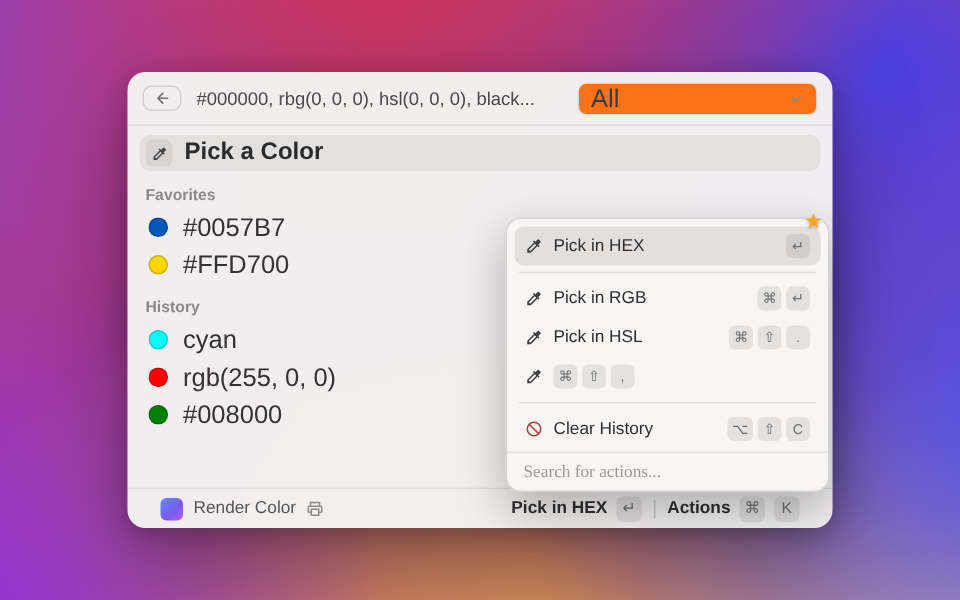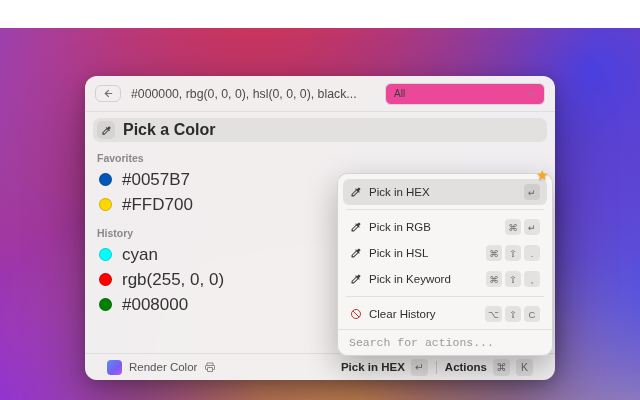--- a/index.html
+++ b/index.html
@@ -10,38 +10,37 @@
     position: absolute; inset: 0;
     background-color: #a83a8e;
     background-image:
       radial-gradient(560px 420px at 40% -8%,  #cc3458 0%, rgba(204,52,88,0) 62%),
       radial-gradient(520px 420px at 92% 12%,  #4b40e0 0%, rgba(75,64,224,0) 60%),
       radial-gradient(620px 520px at 106% 70%, #4f55e6 0%, rgba(79,85,230,0) 55%),
       radial-gradient(460px 380px at -4% -6%,  #8a46d4 0%, rgba(138,70,212,0) 60%),
       radial-gradient(520px 460px at -6% 108%, #8c30dd 0%, rgba(140,48,221,0) 58%),
       radial-gradient(340px 260px at 102% 108%,#e7bc8a 0%, rgba(231,188,138,0) 70%),
       radial-gradient(700px 480px at 55% 115%, #dfa050 0%, rgba(223,160,80,0) 62%);
-    margin-top: 28px;
   }
 
   .window {
     position: absolute; left: 85px; top: 48px; width: 470px; height: 304px;
     background: rgba(243,242,241,0.98);
     border-radius: 12px;
     box-shadow: 0 25px 60px rgba(0,0,0,0.35), 0 4px 16px rgba(0,0,0,0.22);
   }
 
   
   .header { height: 36px; display: flex; align-items: center; padding: 0 10px; border-bottom: 1px solid rgba(0,0,0,0.07); }
   .back-btn { width: 26px; height: 17px; border: 1px solid #d2d0cf; border-radius: 6px; background: transparent;
     display: inline-flex; align-items: center; justify-content: center; color: #6e6e6e; cursor: pointer; flex: 0 0 auto; }
   .back-btn svg { width: 11px; height: 11px; }
   .hdr-title { flex: 1; margin-left: 10px; color: #4a4a4a; font-size: 12.3px; white-space: nowrap; overflow: hidden; }
-  .dropdown { width: 160px; height: 22px; background: #ec4899; border: 1px solid #dad8d7; border-radius: 6px;
-    display: flex; align-items: center; padding: 0 8px; color: #3c3c3c; font-size: 10px; cursor: pointer; flex: 0 0 auto; }
+  .dropdown { width: 160px; height: 22px; background: #f97316; border: 1px solid #dad8d7; border-radius: 6px;
+    display: flex; align-items: center; padding: 0 8px; color: #3c3c3c; font-size: 17px; cursor: pointer; flex: 0 0 auto; }
   .dropdown .chev { margin-left: auto; color: #8a8a8a; display: inline-flex; }
   .dropdown .chev svg { width: 10px; height: 10px; }
 
   
   .body { padding: 6px 8px 0; position: relative; }
   .cmd-row { height: 24px; background: #e3e1e0; border-radius: 7px; display: flex; align-items: center; gap: 8px; padding: 0 4px; cursor: pointer; }
   .cmd-tile { width: 18px; height: 18px; border-radius: 5px; background: #d6d4d3; display: inline-flex; align-items: center; justify-content: center; color: #444; }
   .cmd-tile svg { width: 11px; height: 11px; }
   .cmd-label { font-weight: 600; color: #2b2b2b; font-size: 16px; }
 
@@ -63,21 +62,21 @@
   .mi-icon { display: inline-flex; color: #3e3e3e; flex: 0 0 auto; }
   .mi-icon svg { width: 12px; height: 12px; }
   .mi-icon.danger { color: #b23c32; }
   .mi-label { flex: 1; white-space: nowrap; overflow: hidden; }
   .keys { display: inline-flex; gap: 3px; }
   .kbd { min-width: 16px; height: 16px; padding: 0 3px; border-radius: 4px; background: rgba(0,0,0,0.08);
     color: #6e6e6e; font-size: 9.5px; display: inline-flex; align-items: center; justify-content: center; }
   .menu-div { height: 1px; background: rgba(0,0,0,0.09); margin: 4px 3px; }
   .menu-search { margin: 2px -5px 0; border-top: 1px solid rgba(0,0,0,0.09); padding: 5px 11px 6px; }
   .menu-search input { width: 100%; border: none; outline: none; background: transparent; font-size: 11.5px;
-    color: #333; font-family: Liberation Mono, monospace; }
+    color: #333; font-family: Liberation Serif, serif; }
   .menu-search input::placeholder { color: #9b9998; }
 
   
   .footer { position: absolute; left: 0; right: 0; bottom: 0; height: 27px; display: flex; align-items: center;
     gap: 7px; padding: 0 22px; border-top: 1px solid rgba(0,0,0,0.08); border-radius: 0 0 12px 12px; }
   .ext-icon { width: 15px; height: 15px; border-radius: 4px; flex: 0 0 auto;
     background: linear-gradient(135deg, #5a8cf5 0%, #7a5cf0 60%, #b05cf0 100%); }
   .ext-name { font-size: 11.5px; color: #555; }
   .printer { display: inline-flex; color: #8d8b8a; }
   .printer svg { width: 12px; height: 12px; }
@@ -185,21 +184,20 @@
           <span class="kbd">⇧</span>
           <span class="kbd">.</span>
         </span>
       </div>
       <div class="menu-item">
         <span class="mi-icon">
           <svg viewBox="0 0 24 24">
               <path fill="currentColor" d="M20.71 5.63l-2.34-2.34a1 1 0 0 0-1.41 0l-3.12 3.12-1.93-1.91-1.41 1.41 1.42 1.42L3 16.25V21h4.75l8.92-8.92 1.42 1.42 1.41-1.41-1.92-1.92 3.13-3.13a1 1 0 0 0 0-1.41zM6.92 19L5 17.08l8.06-8.06 1.92 1.92L6.92 19z"></path>
             </svg>
         </span>
-        <span class="mi-label">Pick in Keyword</span>
         <span class="keys">
           <span class="kbd">⌘</span>
           <span class="kbd">⇧</span>
           <span class="kbd">,</span>
         </span>
       </div>
       <div class="menu-div"></div>
       <div class="menu-item">
         <span class="mi-icon danger">
           <svg viewBox="0 0 24 24">

